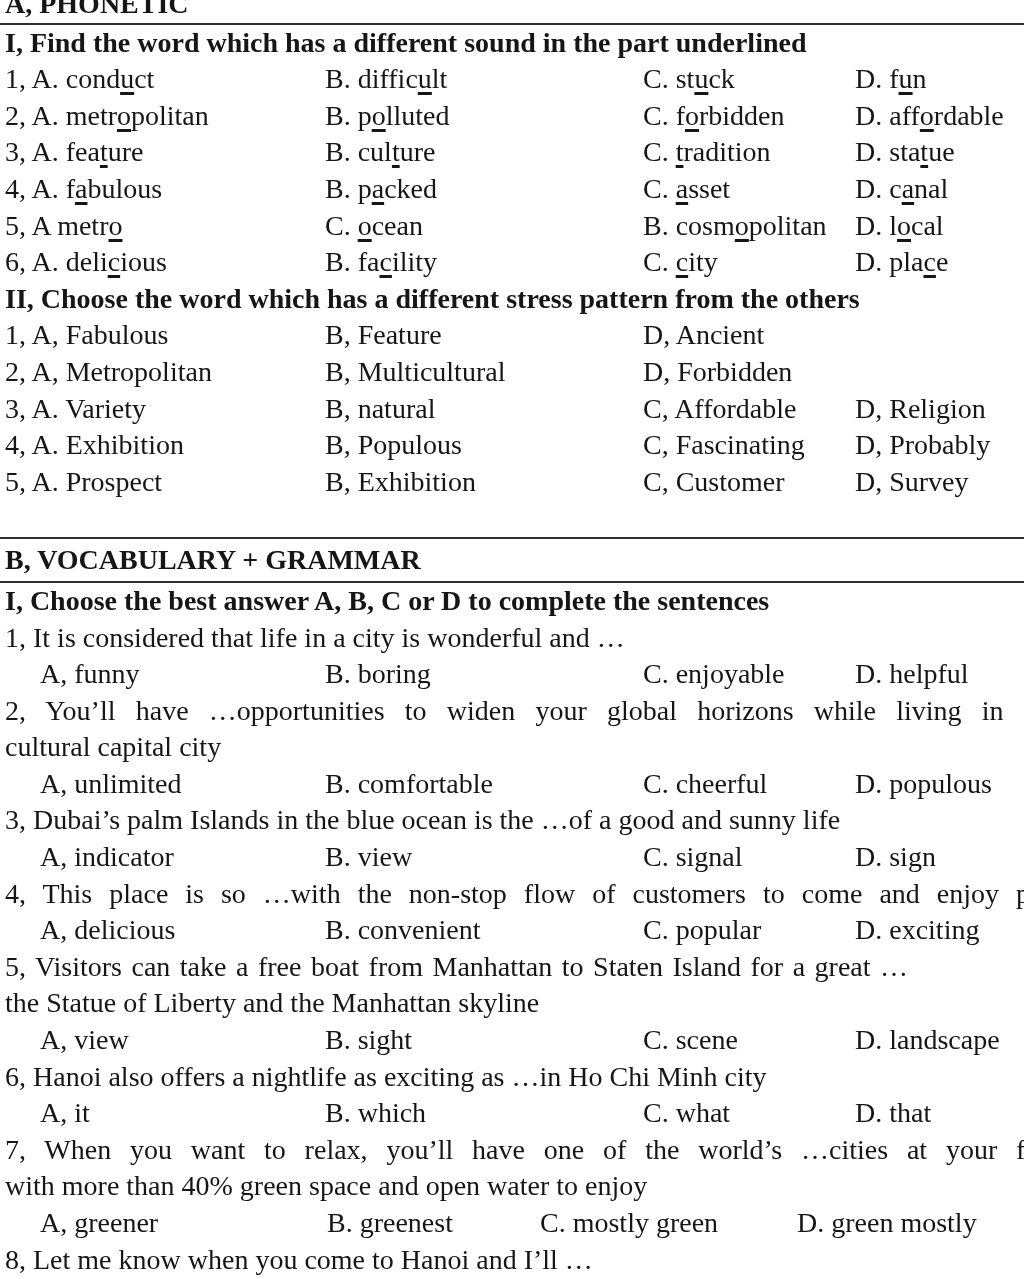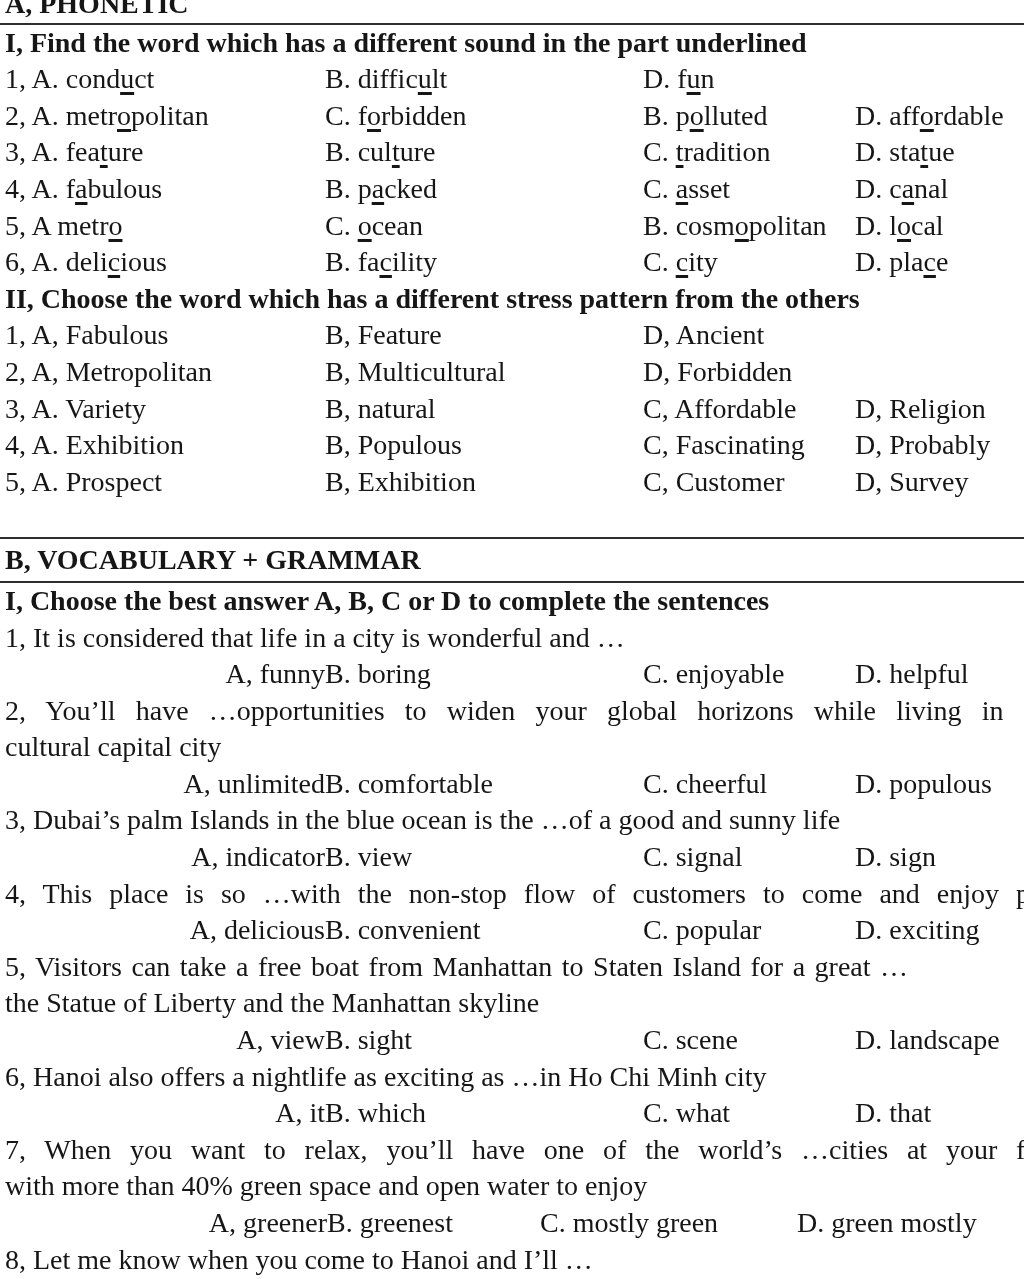--- a/index.html
+++ b/index.html
@@ -30,46 +30,47 @@
     border-top: 2px solid #2e2e2e;
     border-bottom: 2px solid #2e2e2e;
     height: 42px;
     line-height: 42px;
   }
   .gapline { height: 36.6px; }
   .optrow { display: grid; }
   .grid-a { grid-template-columns: 320px 318px 212px auto; }
   .grid-q7 { grid-template-columns: 322px 213px 257px auto; }
   .cell { white-space: nowrap; }
-  .indent { padding-left: 35px; text-align: right; }
+  .indent { padding-left: 35px; }
   .qline { }
   .just { text-align: justify; text-align-last: justify; }
   .wsp { word-spacing: 2.5px; }
   .ul {
     text-decoration: underline;
     text-decoration-thickness: 2.5px;
     text-underline-offset: 4px;
   }
 </style>
 </head>
 <body>
 
 <div class="doc">
   <div class="ahead">A, PHONETIC</div>
   <div class="instr">I, Find the word which has a different sound in the part underlined</div>
   <div id="phonetic-rows">
       <div class="optrow grid-a">
         <span class="cell"><span>1,</span> <span>A.</span> <span>cond</span><span class="ul">u</span><span>ct</span></span>
         <span class="cell"><span>B.</span> <span>diffic</span><span class="ul">u</span><span>lt</span></span>
+        <span class="cell"><span>C.</span> <span>st</span><span class="ul">u</span><span>ck</span></span>
         <span class="cell"><span>D.</span> <span>f</span><span class="ul">u</span><span>n</span></span>
       </div>
       <div class="optrow grid-a">
         <span class="cell"><span>2,</span> <span>A.</span> <span>metr</span><span class="ul">o</span><span>politan</span></span>
+        <span class="cell"><span>B.</span> <span>p</span><span class="ul">o</span><span>lluted</span></span>
         <span class="cell"><span>C.</span> <span>f</span><span class="ul">o</span><span>rbidden</span></span>
-        <span class="cell"><span>B.</span> <span>p</span><span class="ul">o</span><span>lluted</span></span>
         <span class="cell"><span>D.</span> <span>aff</span><span class="ul">o</span><span>rdable</span></span>
       </div>
       <div class="optrow grid-a">
         <span class="cell"><span>3,</span> <span>A.</span> <span>fea</span><span class="ul">t</span><span>ure</span></span>
         <span class="cell"><span>B.</span> <span>cul</span><span class="ul">t</span><span>ure</span></span>
         <span class="cell"><span>C.</span> <span></span><span class="ul">t</span><span>radition</span></span>
         <span class="cell"><span>D.</span> <span>sta</span><span class="ul">t</span><span>ue</span></span>
       </div>
       <div class="optrow grid-a">
         <span class="cell"><span>4,</span> <span>A.</span> <span>f</span><span class="ul">a</span><span>bulous</span></span>

